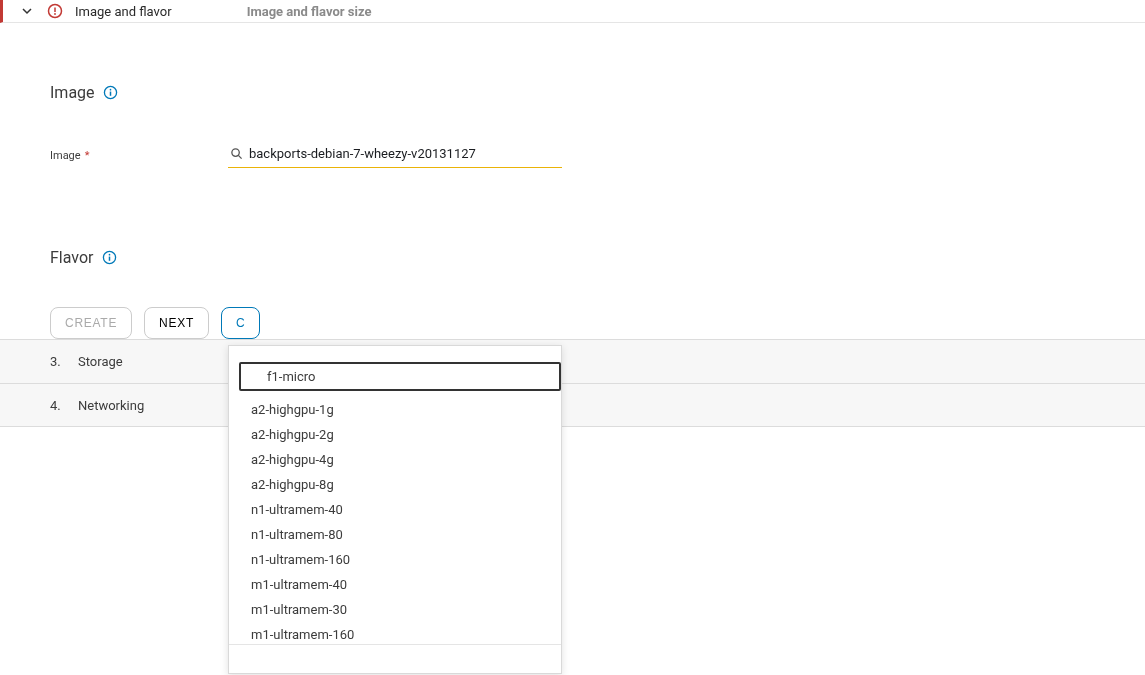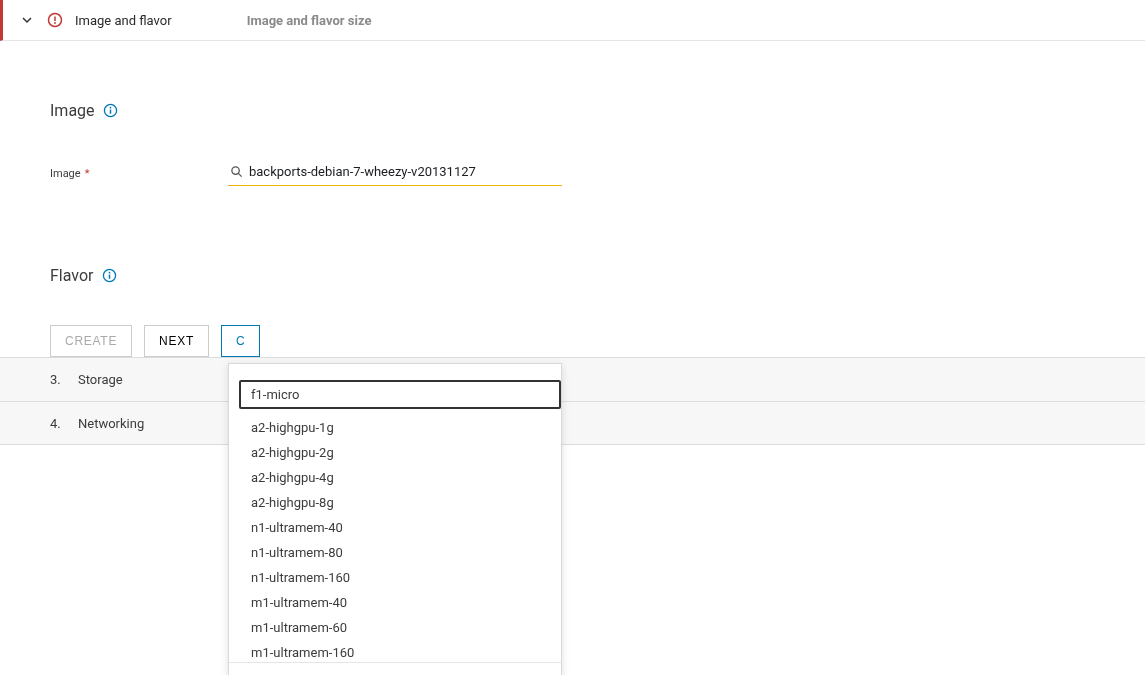--- a/index.html
+++ b/index.html
@@ -9,21 +9,21 @@
     color: #1b1d21;
     background: #fff;
     width: 1145px;
     height: 675px;
     overflow: hidden;
     position: relative;
   }
 
   
   .section-header {
-    height: 41px;
+    height: 23px;
     border-left: 3px solid #c23934;
     border-bottom: 1px solid #e5e5e5;
     display: flex;
     align-items: center;
     padding-left: 18px;
     background: #fff;
   }
   .section-header .chevron svg { display: block; }
   .alert-icon {
     margin-left: 14px;
@@ -104,21 +104,21 @@
 
   .buttons-row {
     display: flex;
     gap: 12px;
   }
   .btn {
     padding: 8px 14px;
     font-size: 12px;
     letter-spacing: 0.06em;
     border: 1px solid #ccc;
-    border-radius: 0;
+    border-radius: 8px;
     background: #fff;
     color: #aaa;
     cursor: default;
   }
   .btn.next { color: #000000; cursor: pointer; }
   .btn.c { color: #0079b8; border-color: #0079b8; cursor: pointer; }
 
   
   .step-row {
     height: 44px;
@@ -153,21 +153,21 @@
   }
   .dd-item {
     padding: 5px 22px;
     font-size: 13px;
     color: #3c3c3c;
     cursor: pointer;
   }
   .dd-item.highlighted {
     border: 2px solid #333;
     margin: 2px 0 6px 10px;
-    padding: 5px 10px;
+    padding: 5px 26px;
     border-radius: 2px;
   }
   
   .dd-items::-webkit-scrollbar { width: 14px; }
   .dd-items::-webkit-scrollbar-track { background: #f0f0f0; }
   .dd-items::-webkit-scrollbar-thumb { background: #c0c0c0; }
   .dd-items::-webkit-scrollbar-button:single-button {
     background: #f0f0f0;
     height: 14px;
     display: block;
@@ -253,21 +253,21 @@
     <div class="dd-items">
       <div class="dd-item highlighted">f1-micro</div>
       <div class="dd-item">a2-highgpu-1g</div>
       <div class="dd-item">a2-highgpu-2g</div>
       <div class="dd-item">a2-highgpu-4g</div>
       <div class="dd-item">a2-highgpu-8g</div>
       <div class="dd-item">n1-ultramem-40</div>
       <div class="dd-item">n1-ultramem-80</div>
       <div class="dd-item">n1-ultramem-160</div>
       <div class="dd-item">m1-ultramem-40</div>
-      <div class="dd-item">m1-ultramem-60</div>
+      <div class="dd-item">m1-ultramem-30</div>
       <div class="dd-item">m1-ultramem-160</div>
     </div>
     <div class="dd-footer">
       
       
     </div>
   </div>
 
 </div>
 

